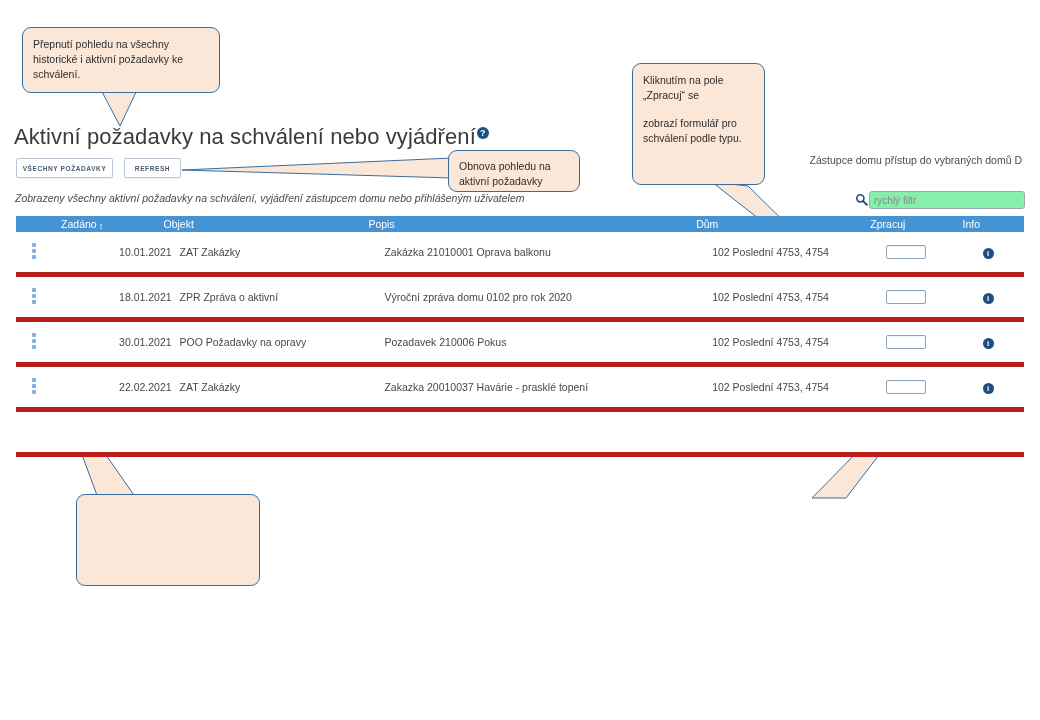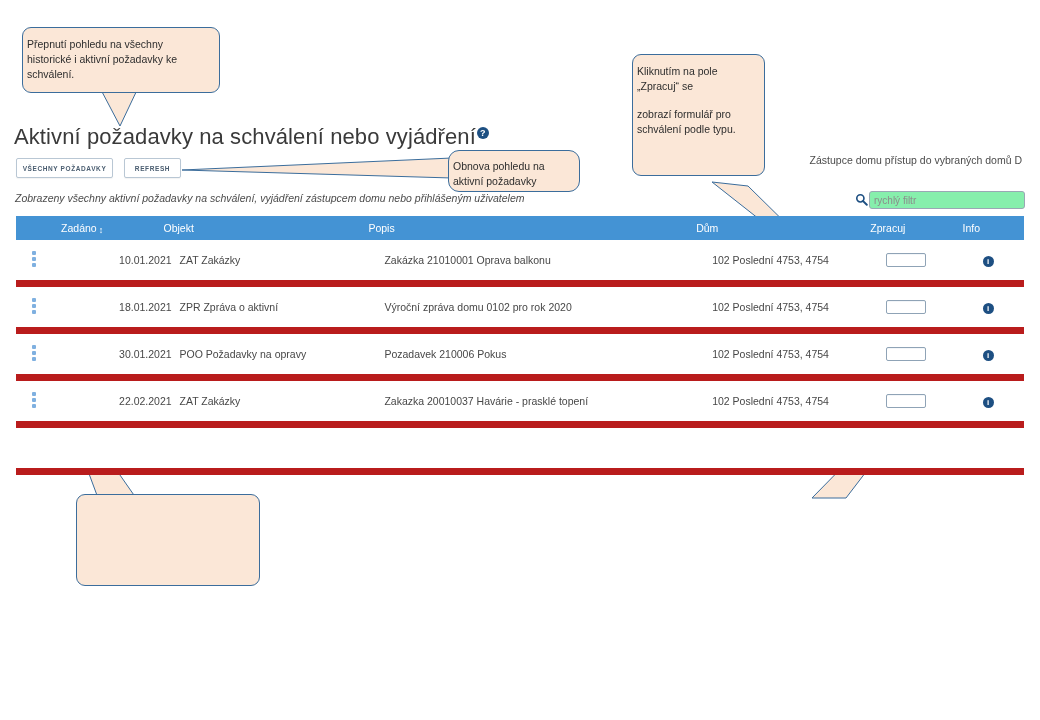--- a/index.html
+++ b/index.html
@@ -66,25 +66,25 @@
   #quick-filter::placeholder{color:#8b8b8b;}
 
   
   #req-table{
     position:absolute;left:16px;top:216px;width:1008px;
     border-collapse:collapse;table-layout:fixed;
   }
   #req-table thead th{
     background:#4493d4;color:#ffffff;
     font-size:10.5px;font-weight:400;text-align:left;
-    height:24px;padding:0 0 0 0;vertical-align:middle;
+    height:16px;padding:0 0 0 0;vertical-align:middle;
   }
   #req-table tbody td{
     height:38px;font-size:10.5px;color:#474747;
-    border-bottom:7px solid #b91c1c;vertical-align:middle;
+    border-bottom:5px solid #b91c1c;vertical-align:middle;
     background:#ffffff;
   }
   tr.spacer-row td{height:21px;border-bottom:1px solid #e8e8e8;}
   .col-actions{width:44px;}
   .col-date{width:100px;}
   .col-object{width:200px;}
   .col-desc{width:320px;}
   .col-house{width:170px;}
   .col-zpracuj{width:90px;}
   .col-info{width:60px;}
@@ -121,28 +121,28 @@
     display:inline-block;width:11px;height:11px;border-radius:50%;
     background:#1d4f82;color:#ffffff;font-size:8px;font-weight:700;
     line-height:11px;text-align:center;font-style:normal;
   }
 
   
   .callout{
     position:absolute;box-sizing:border-box;
     background:#fbe7d7;border:1px solid #3b6d9c;border-radius:9px;
     color:#2d2d2d;font-size:10.5px;line-height:15px;
-    padding:9px 4px;
+    padding:9px 10px;
   }
   .callout p{margin:0;}
   .callout p + p{margin-top:13px;}
 
   #callout-all{left:22px;top:27px;width:198px;height:66px;}
-  #callout-refresh{left:448px;top:150px;width:132px;height:42px;padding-top:8px;border-radius:11px;}
-  #callout-zpracuj{left:632px;top:54px;width:133px;height:122px;}
+  #callout-refresh{left:448px;top:150px;width:132px;height:42px;padding-top:8px;}
+  #callout-zpracuj{left:632px;top:63px;width:133px;height:122px;}
   #callout-actions{left:76px;top:494px;width:184px;height:92px;}
   #callout-info{left:808px;top:493px;width:134px;height:90px;}
 
   .tails{position:absolute;left:0;top:0;width:1040px;height:720px;
          pointer-events:none;overflow:visible;}
 </style>
 </head>
 <body>
 
 <div class="page">

